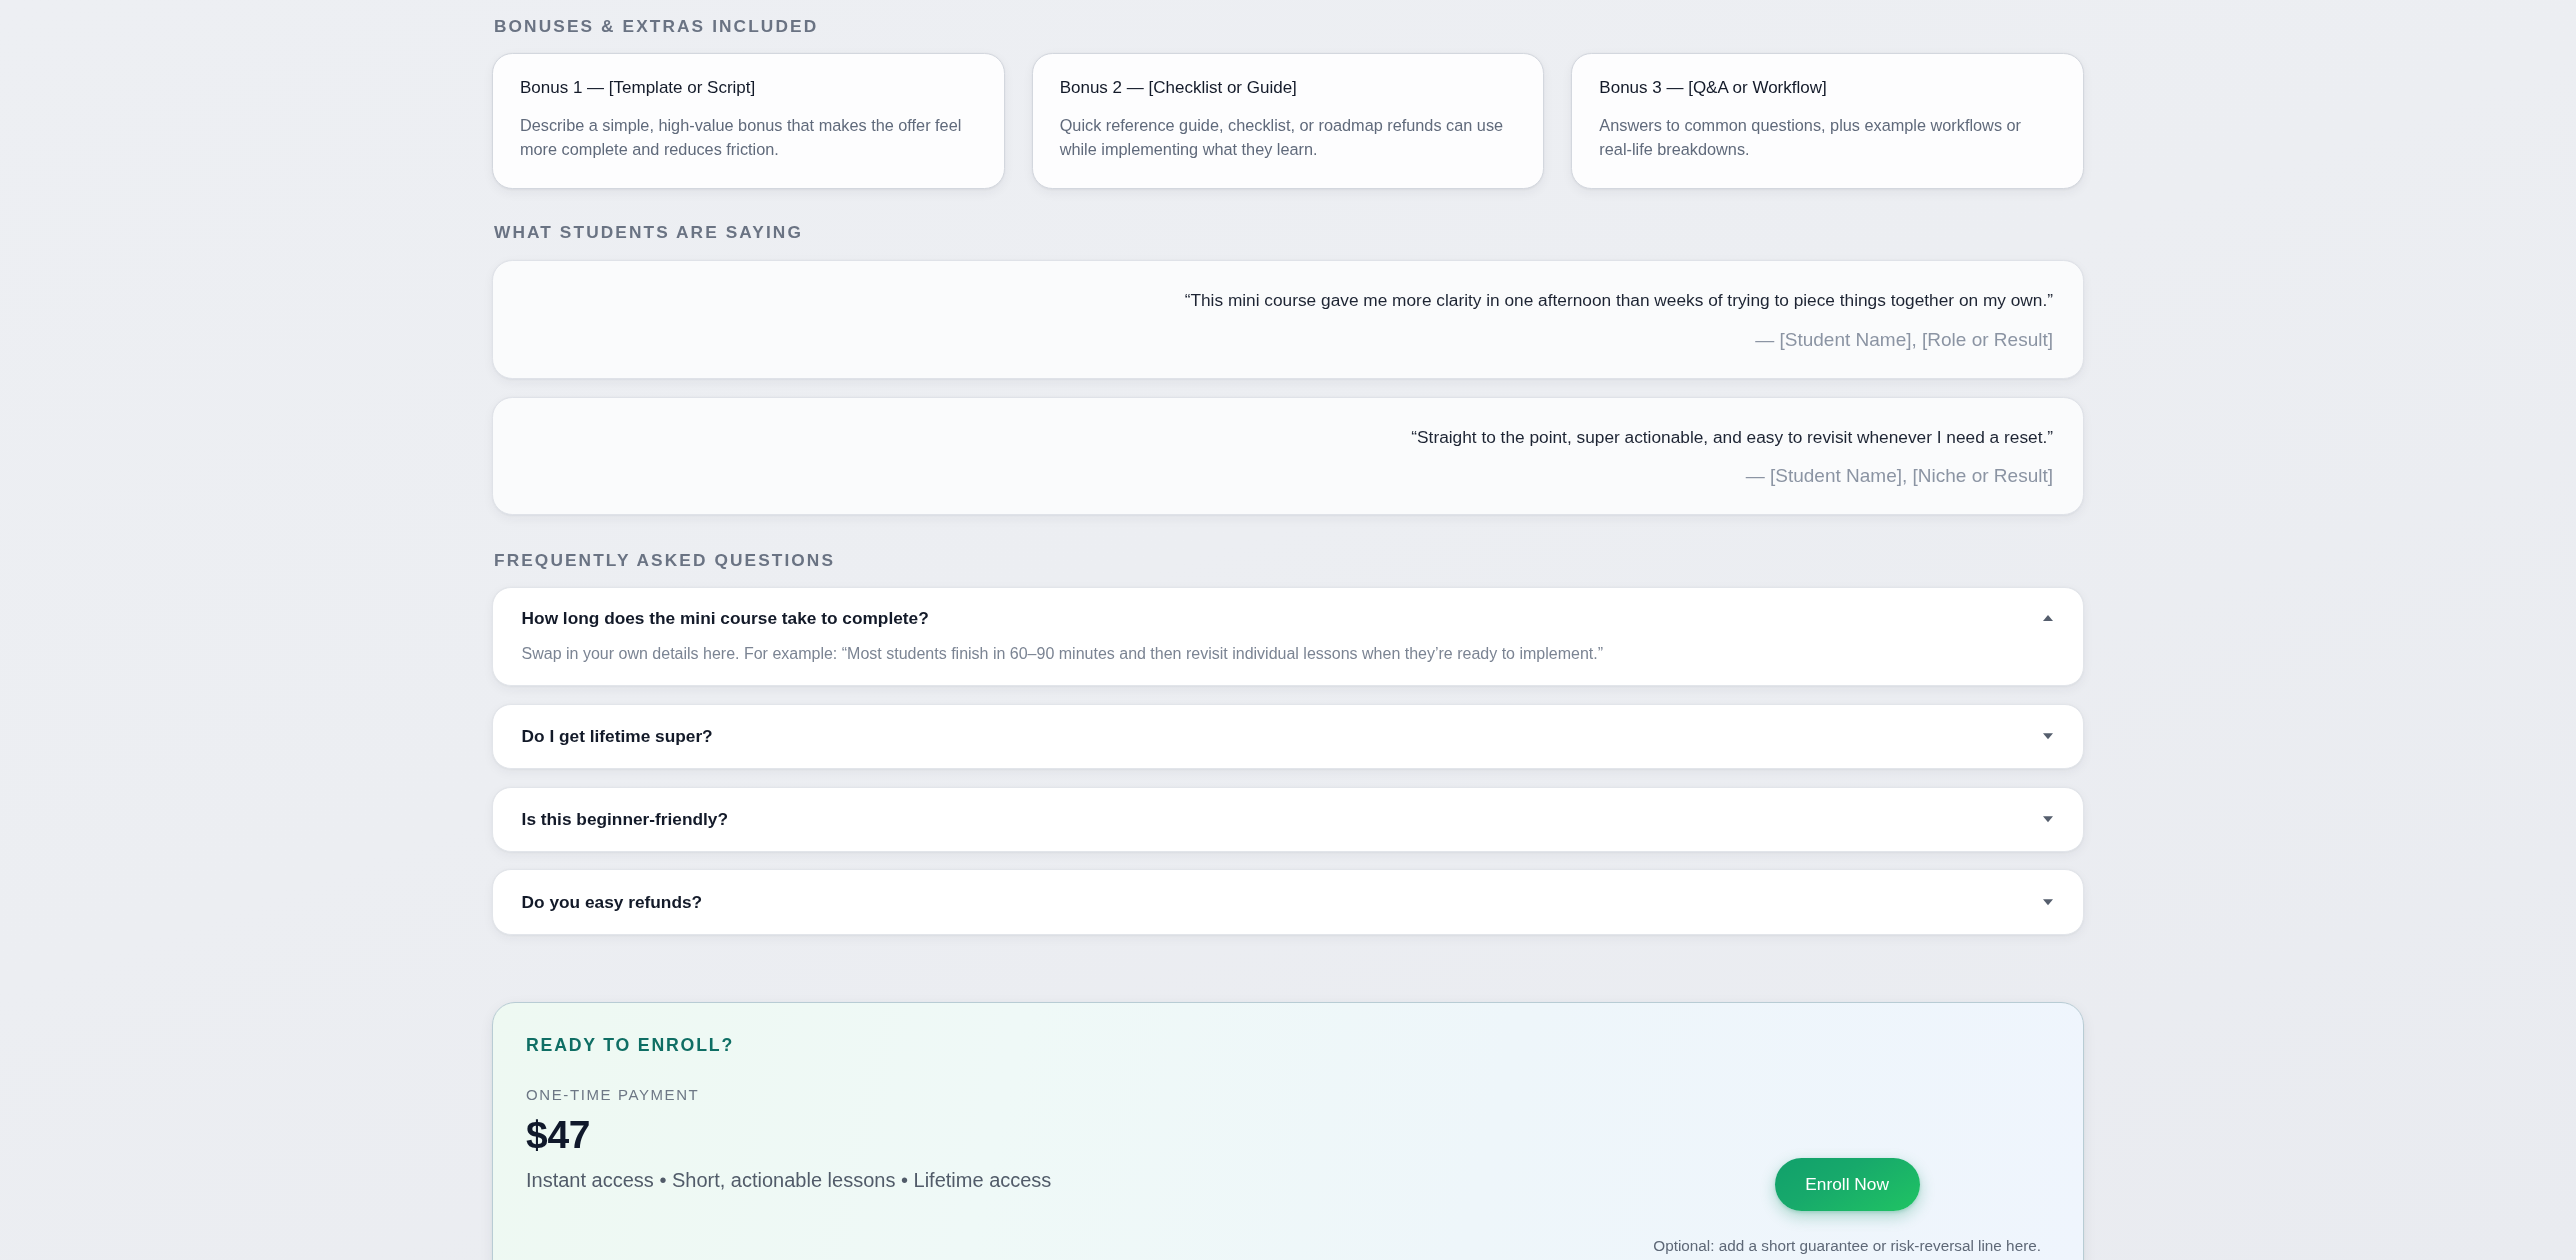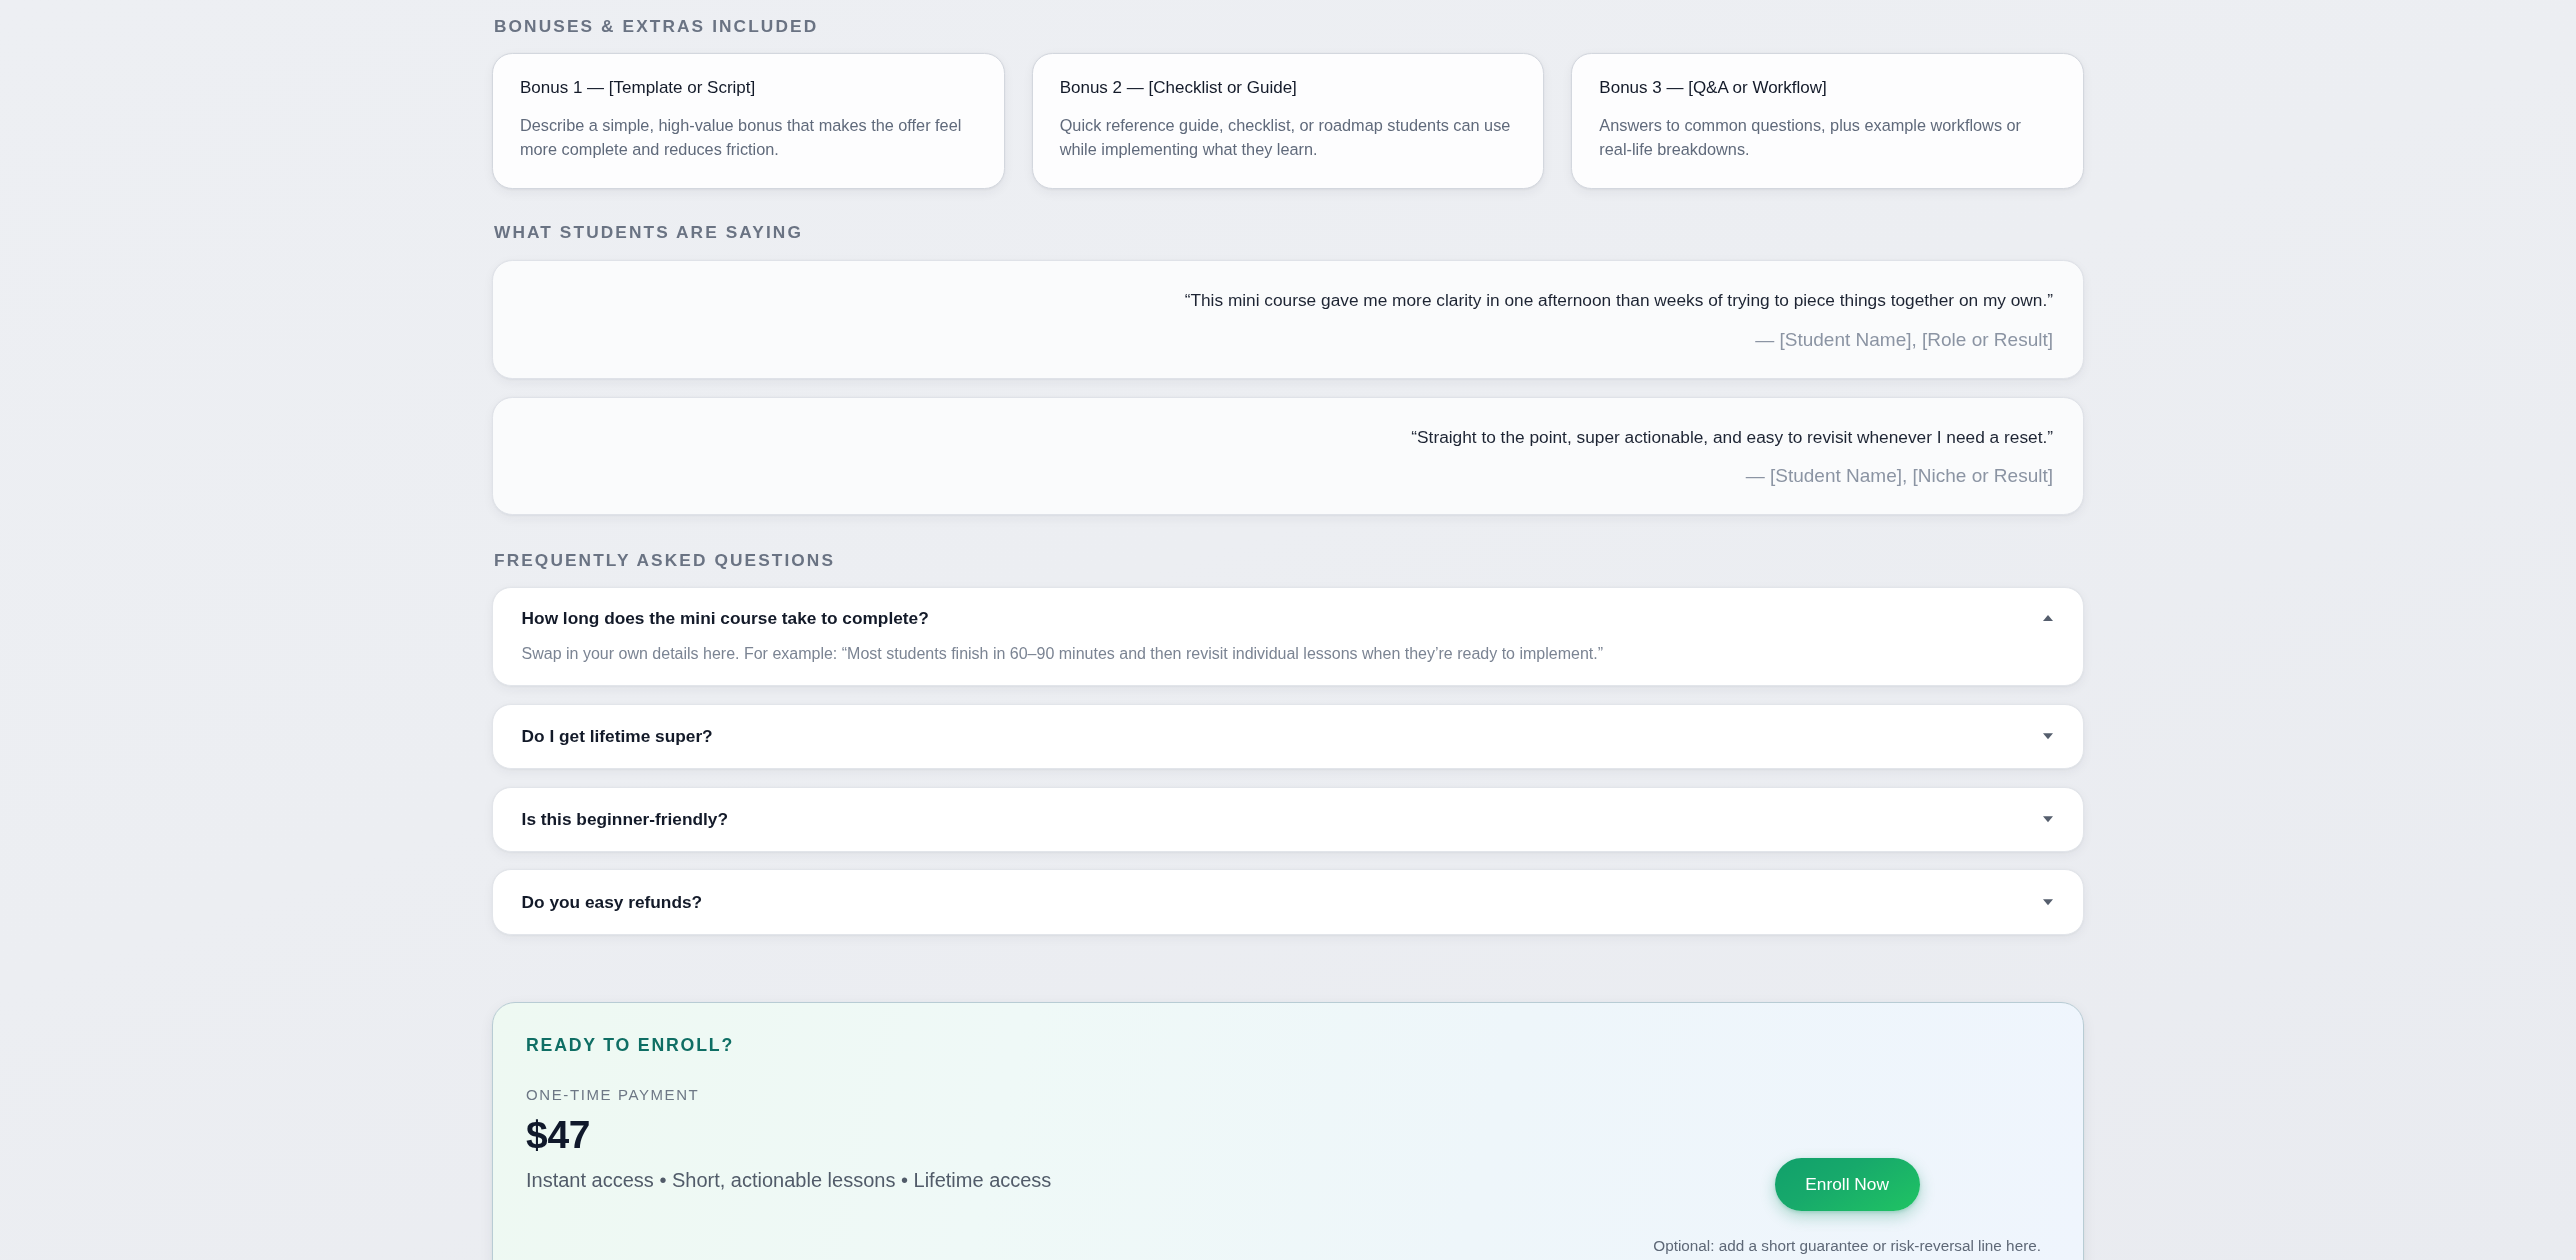--- a/index.html
+++ b/index.html
@@ -265,21 +265,21 @@
 
       <div class="bonus-row">
 
         <div class="bonus-card">
           <div class="bonus-title">Bonus 1 — [Template or Script]</div>
           <div class="bonus-desc">Describe a simple, high-value bonus that makes the offer feel more complete and reduces friction.</div>
         </div>
 
         <div class="bonus-card">
           <div class="bonus-title">Bonus 2 — [Checklist or Guide]</div>
-          <div class="bonus-desc">Quick reference guide, checklist, or roadmap students can use while implementing what they learn.</div>
+          <div class="bonus-desc">Quick reference guide, checklist, or roadmap refunds can use while implementing what they learn.</div>
         </div>
 
         <div class="bonus-card">
           <div class="bonus-title">Bonus 3 — [Q&amp;A or Workflow]</div>
           <div class="bonus-desc">Answers to common questions, plus example workflows or real-life breakdowns.</div>
         </div>
 
       </div>
     </section>
 

